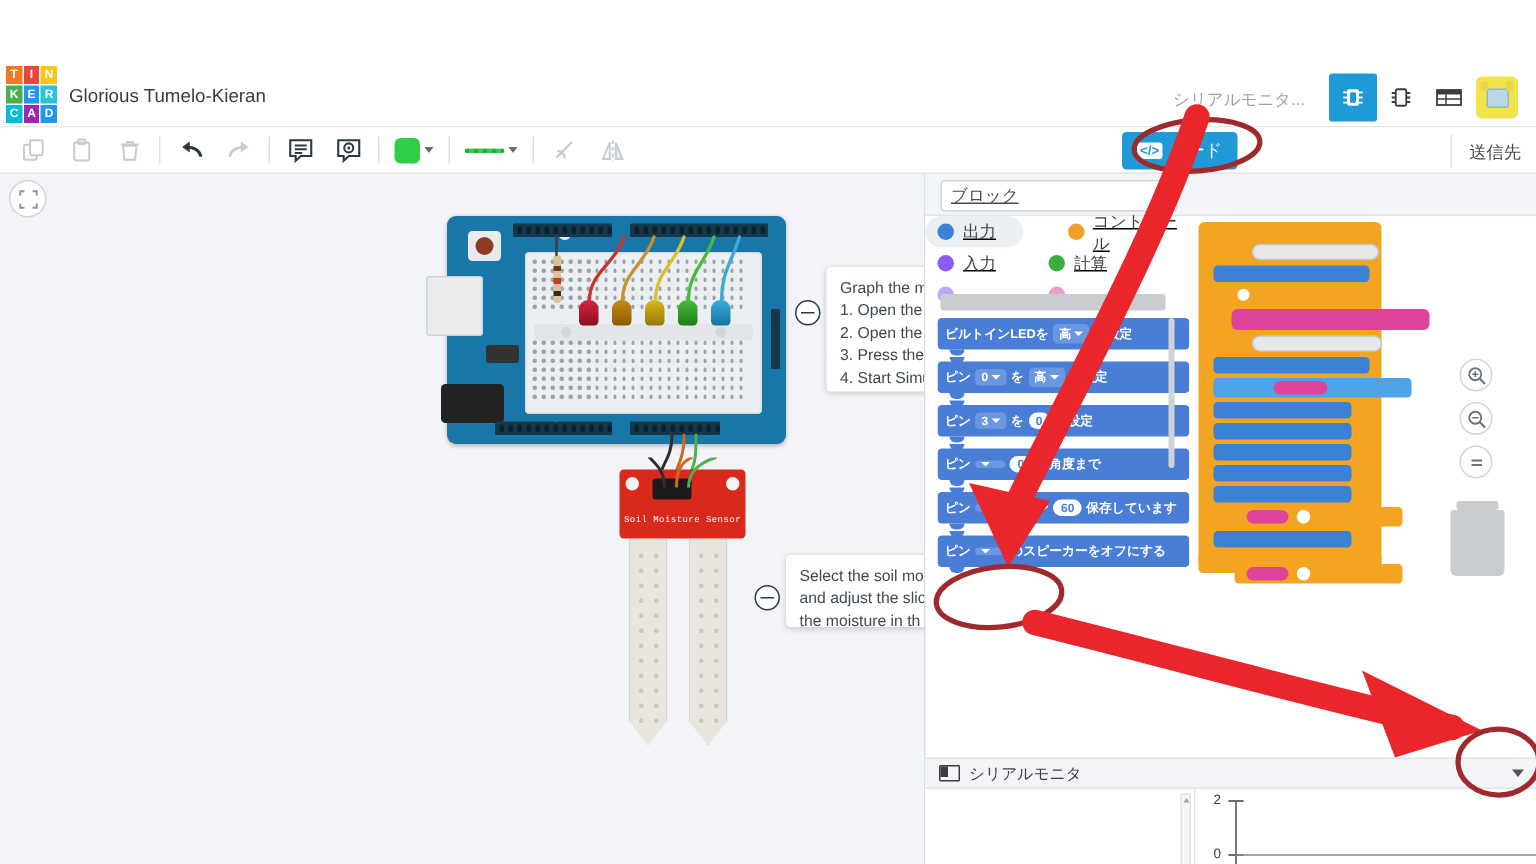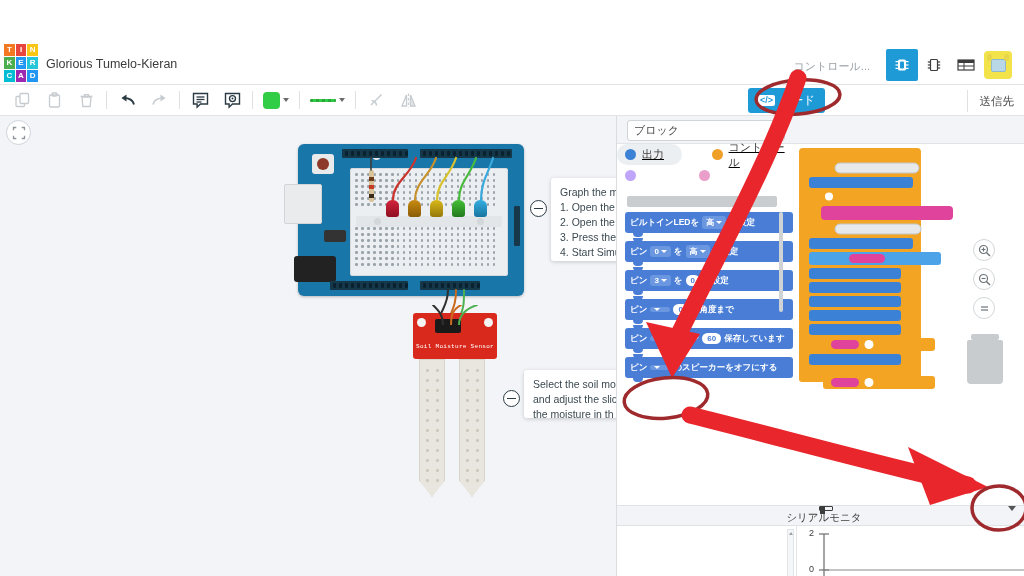--- a/index.html
+++ b/index.html
@@ -161,21 +161,21 @@
   .minus::after{content:"";width:9px;height:1.8px;background:#2b3b44;display:block;}
 
   
   .codepanel {
     position:absolute; left:616px; top:116px; width:408px; height:460px;
     background:#fff; border-left:1px solid #d9dde0;
   }
   .cp-head { position:absolute; left:0; top:0; width:408px; height:28px; background:#f2f4f7; border-bottom:1px solid #e1e5e8;}
   .sel {
     position:absolute; height:21px; background:#fff; border:1px solid #cfd4d8; border-radius:3px;
-    font-size:11px; color:#4a4a4a; display:flex; align-items:center; padding:0 6px; cursor:pointer;
+    font-size:11px; color:#4a4a4a; display:flex; align-items:center; padding:0 6px; cursor:pointer;text-decoration:underline;
   }
   .sel .cv { position:absolute; right:6px; width:0;height:0;border-left:4px solid transparent;border-right:4px solid transparent;border-top:5px solid #555;}
 
   .palette { position:absolute; left:0; top:28px; width:170px; height:255px; background:#fff; }
   .cat { display:flex; align-items:center; gap:6px; font-size:11px; color:#3c3c3c; height:21px; padding-left:8px;}
   .catdot { width:11px;height:11px;border-radius:50%; flex:none;}
   .cat.sel-cat { background:#eceff1; border-radius:11px; margin-right:22px;}
   .srch { position:absolute; left:10px; top:52px; width:150px; height:11px; background:#c9cdd0; border-radius:2px;}
 
   .blocklist { position:absolute; left:8px; top:68px; width:168px; height:190px; overflow:hidden;font-weight:bold;}
@@ -191,21 +191,21 @@
   .bnum { background:#fff; color:#4a7ed6; border-radius:8px; padding:1px 5px; font-size:8px;}
   .pscroll { position:absolute; right:-3px; top:68px; width:4px; height:100px; background:#cfd3d6; border-radius:2px;}
 
   
   .workspace { position:absolute; left:176px; top:28px; width:232px; height:255px; background:#fff; overflow:hidden;}
   .zoomctl { position:absolute; right:30px; width:22px;height:22px;border-radius:50%;border:1px solid #d2d6d9;background:#fff;display:flex;align-items:center;justify-content:center;cursor:pointer;}
   .trash { position:absolute; right:22px; top:196px; width:36px;height:44px;background:#c8cccf;border-radius:2px 2px 4px 4px;cursor:pointer;}
   .trash::before{content:"";position:absolute;left:4px;top:-6px;width:28px;height:6px;background:#c8cccf;border-radius:2px;}
 
   
-  .smbar { position:absolute; left:0; top:389px; width:408px; height:21px; background:#f2f4f7; border-top:1px solid #dfe3e6; border-bottom:1px solid #dfe3e6; display:flex;align-items:center;flex-direction:column;}
+  .smbar { position:absolute; left:0; top:389px; width:408px; height:21px; background:#f2f4f7; border-top:1px solid #dfe3e6; border-bottom:1px solid #dfe3e6; display:flex;align-items:center;}
   .sm-ico { width:14px;height:11px;border:1.4px solid #3c3c3c;border-radius:1px; margin-left:9px; position:relative;}
   .sm-ico::before{content:"";position:absolute;left:0;top:0;width:5px;height:7px;background:#3c3c3c;}
   .sm-label{font-size:10.5px;color:#3c3c3c;margin-left:6px;}
   .sm-caret{position:absolute;right:9px;width:0;height:0;border-left:4px solid transparent;border-right:4px solid transparent;border-top:5px solid #555;}
 
   .sm-body { position:absolute; left:0; top:410px; width:408px; height:87px; background:#fff; border-bottom:1px solid #dfe3e6;}
   .sm-text { position:absolute; left:0; top:0; width:180px; height:87px; border-right:1px solid #e4e7ea; background:#fff;}
   .sm-scroll{position:absolute; right:2px; top:3px; width:7px; height:81px; background:#f5f6f7; border:1px solid #e2e5e8;}
   .sm-scroll .ar{position:absolute;left:1px;width:0;height:0;border-left:2.5px solid transparent;border-right:2.5px solid transparent;}
   .sm-graph { position:absolute; left:181px; top:0; right:0; height:87px; }
@@ -225,21 +225,21 @@
       <span class="lg-r">I</span>
       <span class="lg-y">N</span>
       <span class="lg-g">K</span>
       <span class="lg-b">E</span>
       <span class="lg-c">R</span>
       <span class="lg-t">C</span>
       <span class="lg-p">A</span>
       <span class="lg-b">D</span>
     </div>
     <div class="doc-title">Glorious Tumelo-Kieran</div>
-    <div class="saving">コントロール...</div>
+    <div class="saving">シリアルモニタ...</div>
 
     <div class="tb-icons">
       <div class="tb-ico active">
         <svg width="16" height="16" viewBox="0 0 16 16">
             <rect x="4" y="2.5" width="8" height="11" rx="1.5" fill="#fff"></rect>
             <rect x="6" y="4.5" width="4" height="7" rx="1" fill="#1e9bd7"></rect>
             <g fill="#fff">
               <rect x="1.5" y="4" width="2.5" height="1.2"></rect>
               <rect x="1.5" y="7.4" width="2.5" height="1.2"></rect>
               <rect x="1.5" y="10.8" width="2.5" height="1.2"></rect>
@@ -912,20 +912,30 @@
     <div class="palette">
       <div style="position:absolute;left:0;top:0;width:170px;text-decoration:underline;">
         <div style="display:flex;">
           <div class="cat sel-cat" style="width:74px;">
             <span class="catdot" style="background:#3b82d6;"></span>
             <span>出力</span>
           </div>
           <div class="cat" style="width:96px;">
             <span class="catdot" style="background:#f0a028;"></span>
             <span>コントロール</span>
+          </div>
+        </div>
+        <div style="display:flex;">
+          <div class="cat" style="width:74px;">
+            <span class="catdot" style="background:#8b5cf6;"></span>
+            <span>入力</span>
+          </div>
+          <div class="cat" style="width:96px;">
+            <span class="catdot" style="background:#3dae3d;"></span>
+            <span>計算</span>
           </div>
         </div>
         <div style="display:flex;opacity:.55;">
           <div class="cat" style="width:74px;">
             <span class="catdot" style="background:#8b5cf6;"></span>
           </div>
           <div class="cat" style="width:96px;">
             <span class="catdot" style="background:#d94fa0;"></span>
           </div>
         </div>

